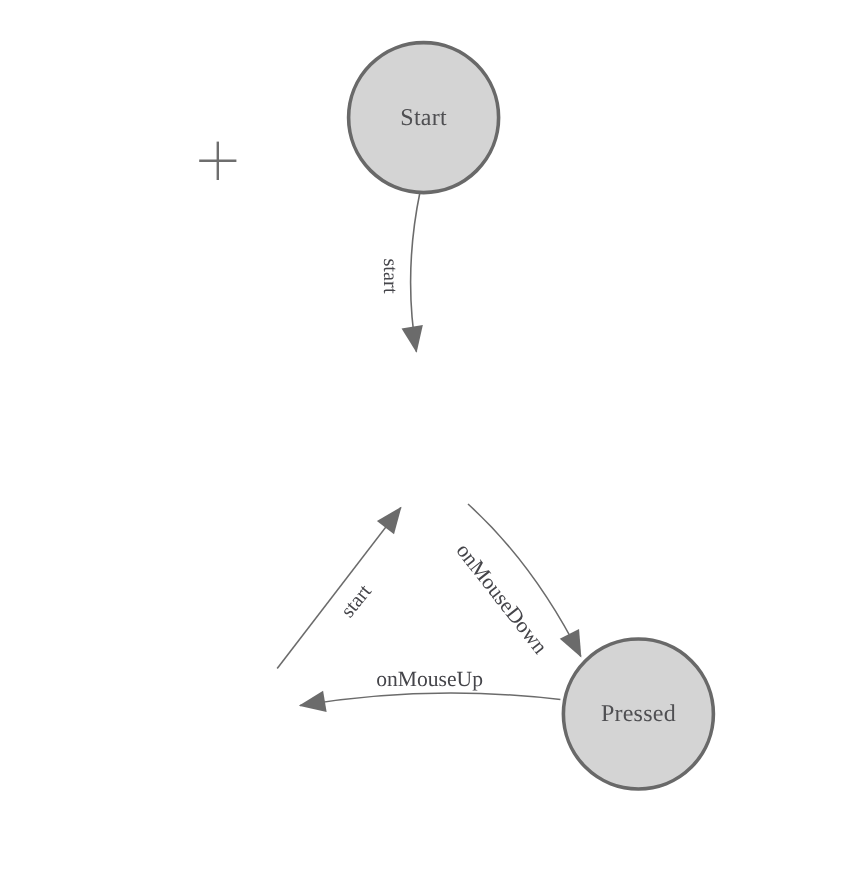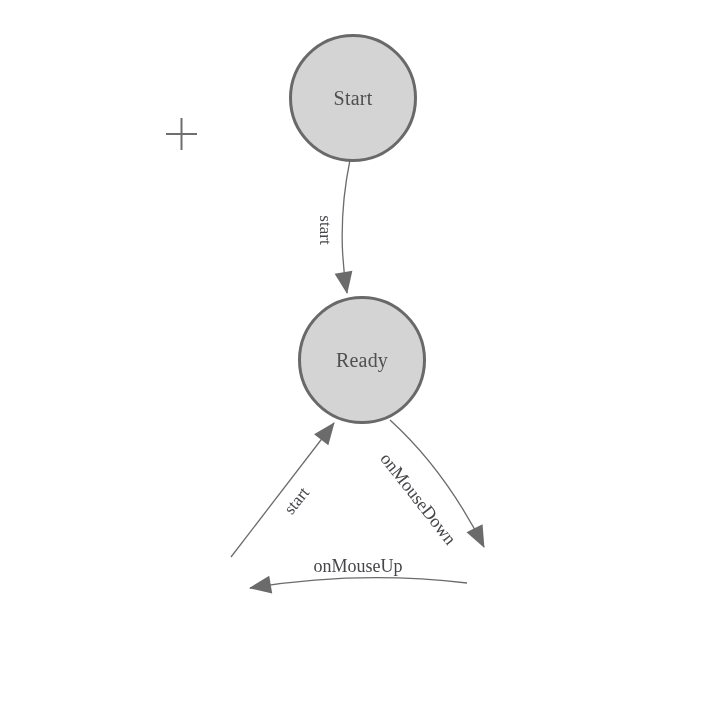--- a/index.html
+++ b/index.html
@@ -61,25 +61,25 @@
     <g stroke="#6e6e6e" stroke-width="2">
       <line x1="166" y1="134" x2="197" y2="134"></line>
       <line x1="181.5" y1="118" x2="181.5" y2="150"></line>
     </g>
   </svg>
 
   <div class="node" style="left:289px;top:34px;">
     <span class="node-label">Start</span>
   </div>
 
-  <div class="node" style="left:298px;top:296px;">
-    <span class="node-label">Ready</span>
-  </div>
 
 
+  <div class="node" style="left:468px;top:531px;">
+    <span class="node-label">Pressed</span>
+  </div>
 
   <div class="edge-label el-start1">start</div>
 
   <div class="edge-label el-start2">start</div>
 
   <div class="edge-label el-down">onMouseDown</div>
 
   <div class="edge-label el-up">onMouseUp</div>
 
 </div>

